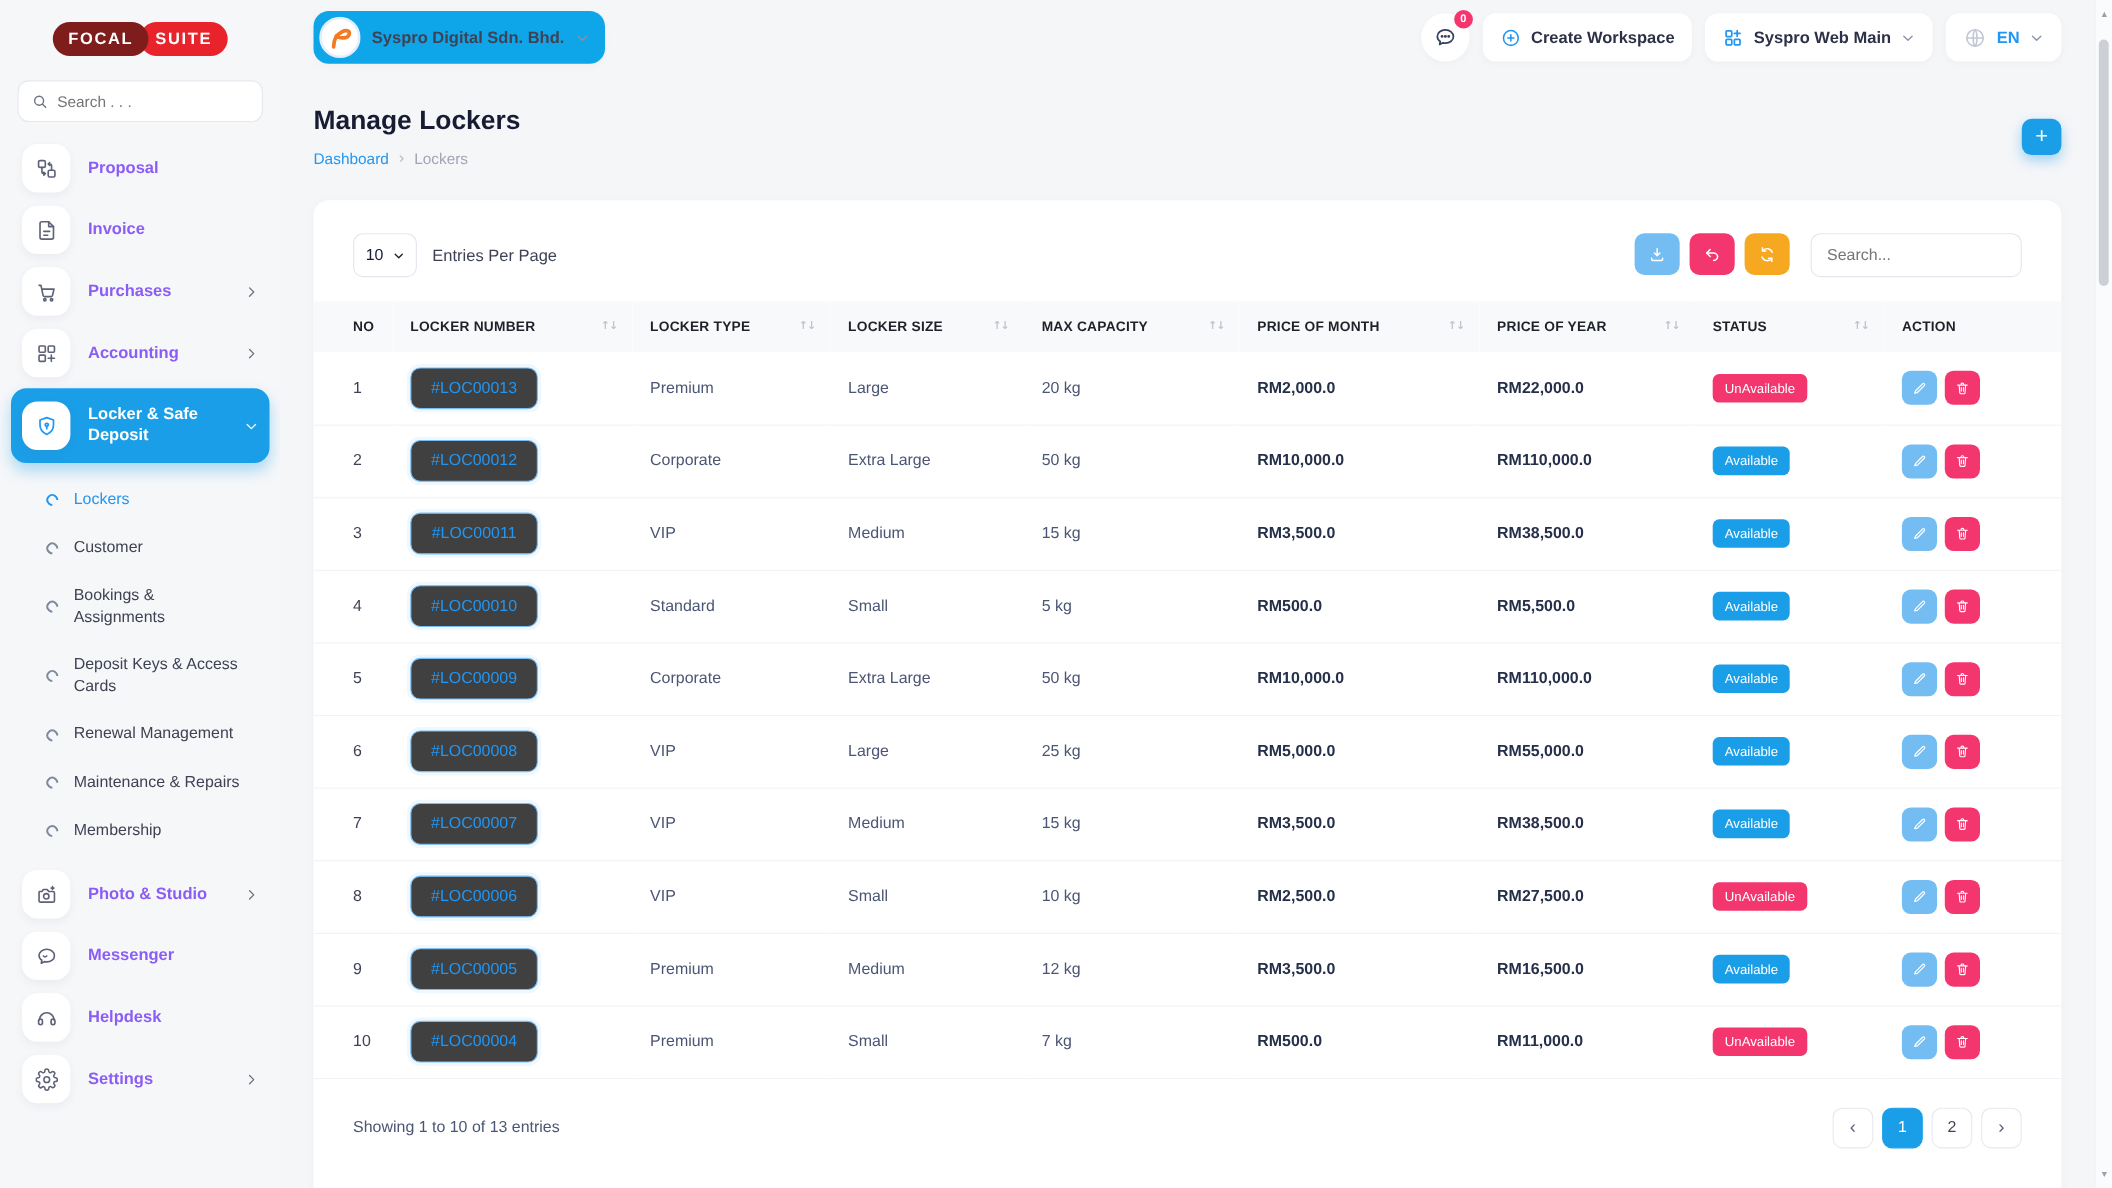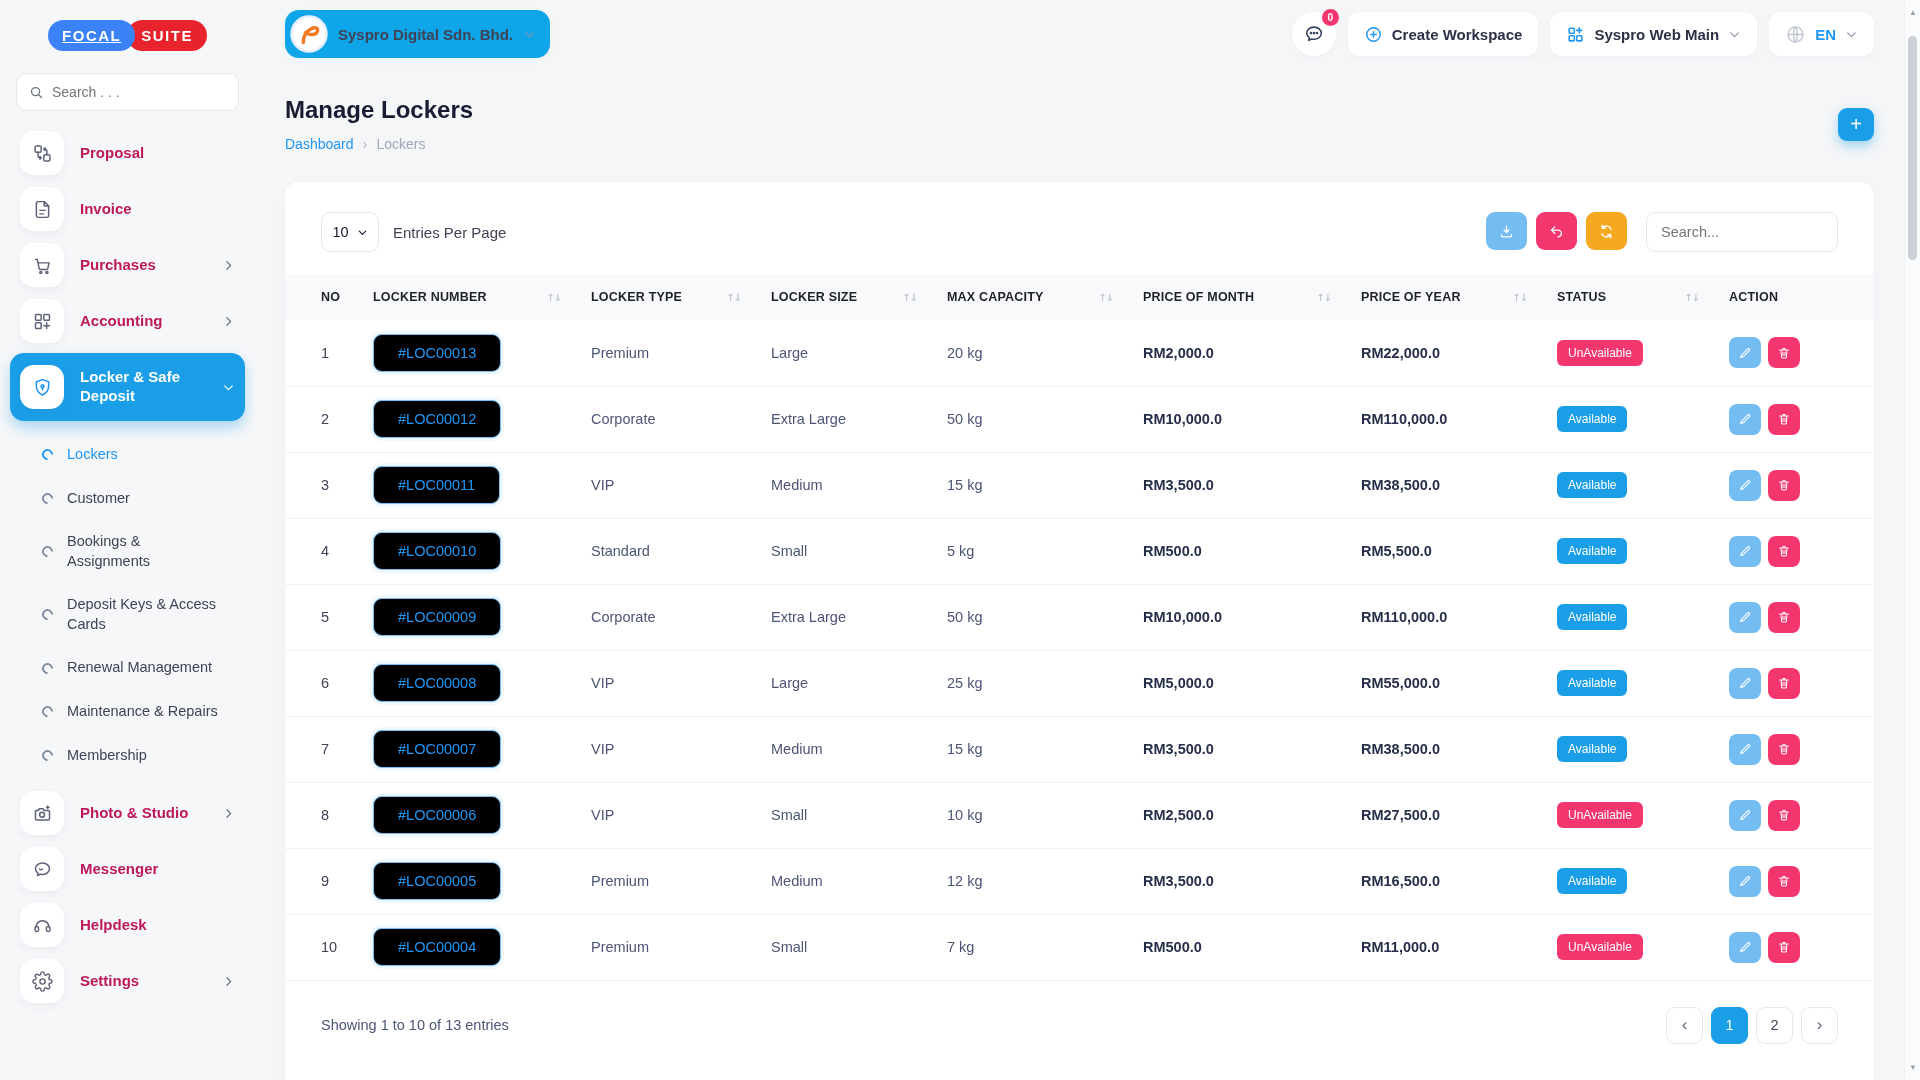--- a/index.html
+++ b/index.html
@@ -3,29 +3,29 @@
 <meta charset="utf-8">
 <style>
   * { margin:0; padding:0; box-sizing:border-box; }
   html,body { width:1920px; height:1080px; overflow:hidden; }
   body { background:#f5f6f8; font-family:"Liberation Sans","DejaVu Sans",sans-serif; color:#3f4254; }
 
   
   .sidebar { position:fixed; left:0; top:0; width:255px; height:1080px; background:#f6f7f9; overflow:hidden; }
   .logo { display:flex; justify-content:center; align-items:center; margin-top:20px; }
   .logo-pill { color:#fff; font-weight:700; font-size:15px; letter-spacing:1.5px; padding:7px 14px; border-radius:16px; }
-  .logo-focal { background:#3b82f6; z-index:1;text-decoration:underline; }
+  .logo-focal { background:#7f1d1d; z-index:1; }
   .logo-suite { background:#e8232b; margin-left:-8px; }
   .side-search { margin:22px 16px 14px; height:38px; background:#fff; border:1px solid #e6e8ef; border-radius:10px; display:flex; align-items:center; padding:0 12px; gap:8px; }
   .side-search input { border:none; outline:none; background:transparent; font-size:14px; color:#6b7280; width:100%; font-family:inherit; }
   .menu { padding:0 10px; }
   .mitem { display:flex; align-items:center; gap:16px; padding:0 10px; height:56px; cursor:pointer; }
   .itile { width:44px; height:44px; border-radius:14px; background:#fff; box-shadow:0 3px 8px rgba(80,90,110,.07); display:flex; align-items:center; justify-content:center; flex:none; }
   .itile svg { width:21px; height:21px; }
-  .mlabel { font-size:15px; font-weight:600; color:#be185d; flex:1; line-height:1.25; }
+  .mlabel { font-size:15px; font-weight:600; color:#8b5cf6; flex:1; line-height:1.25; }
   .mchev { color:#6b7280; display:flex; }
   .mitem.active { background:var(--primary,#1b9ee8); border-radius:14px; height:68px; box-shadow:0 7px 14px rgba(27,158,232,.35); margin:4px 0; }
   .mitem.active .mlabel, .mitem.active .mchev { color:#fff; }
   .submenu { padding:8px 0 8px 24px; }
   .smitem { display:flex; align-items:center; gap:14px; padding:12px 8px; font-size:14.5px; color:#3f4254; font-weight:500; line-height:1.35; cursor:pointer; }
   .smbullet { width:11px; height:11px; border:2px solid #7e8aa0; border-radius:50%; border-bottom-color:transparent; transform:rotate(-45deg); flex:none; }
   .smlabel { max-width:158px; }
   .smitem.active { color:#2196f3; }
   .smitem.active .smbullet { border-color:#2196f3; border-bottom-color:transparent; }
 
@@ -59,21 +59,21 @@
   .tbtn.undo { background:var(--pink,#f4366f); }
   .tbtn.refresh { background:var(--orange,#f6a821); }
   .tsearch { width:192px; height:40px; border:1px solid #e4e6ef; border-radius:9px; margin-left:10px; padding:0 14px; font-size:14.5px; color:#6b7280; background:#fff; outline:none; font-family:inherit; }
 
   table { width:100%; border-collapse:collapse; table-layout:fixed; }
   thead th { background:#f8f9fb; font-size:12.5px; font-weight:700; color:#1e2129; text-align:left; padding:16px; position:relative; letter-spacing:.2px; white-space:nowrap; }
   thead th:first-child { padding-left:36px; }
   .sort { position:absolute; right:14px; top:50%; transform:translateY(-50%); font-size:10px; color:#c0c4cf; letter-spacing:-1px; font-family:"DejaVu Sans",sans-serif; }
   tbody td { padding:13px 16px; font-size:14.5px; color:#4b5675; border-bottom:1px solid #f2f2f6; height:66px; vertical-align:middle; }
   tbody td:first-child { padding-left:36px; color:#3f4254; }
-  .chip { display:inline-block; min-width:116px; text-align:center; border:1px solid #79bdf5; border-radius:9px; padding:10px 24px; color:#2196f3; font-size:14.5px; background:#000000; box-shadow:0 0 0 3px rgba(33,150,243,.07); cursor:pointer; }
+  .chip { display:inline-block; min-width:116px; text-align:center; border:1px solid #79bdf5; border-radius:9px; padding:10px 12px; color:#2196f3; font-size:14.5px; background:#404040; box-shadow:0 0 0 3px rgba(33,150,243,.07); cursor:pointer; }
   .price { font-weight:700; color:#252f4a; }
   .badge-st { display:inline-block; border-radius:6px; padding:6px 11px; font-size:12px; color:#fff; font-weight:500; }
   .badge-blue { background:var(--primary,#1b9ee8); }
   .badge-pink { background:var(--pink,#f4366f); }
   .acts { display:flex; gap:7px; }
   .abtn { width:32px; height:31px; border-radius:8px; border:none; display:flex; align-items:center; justify-content:center; cursor:pointer; }
   .abtn.edit { background:var(--lightblue,#74bdf3); }
   .abtn.del { background:var(--pink,#f4366f); }
 
   .tfoot { display:flex; justify-content:space-between; align-items:center; padding:26px 36px 0; }

